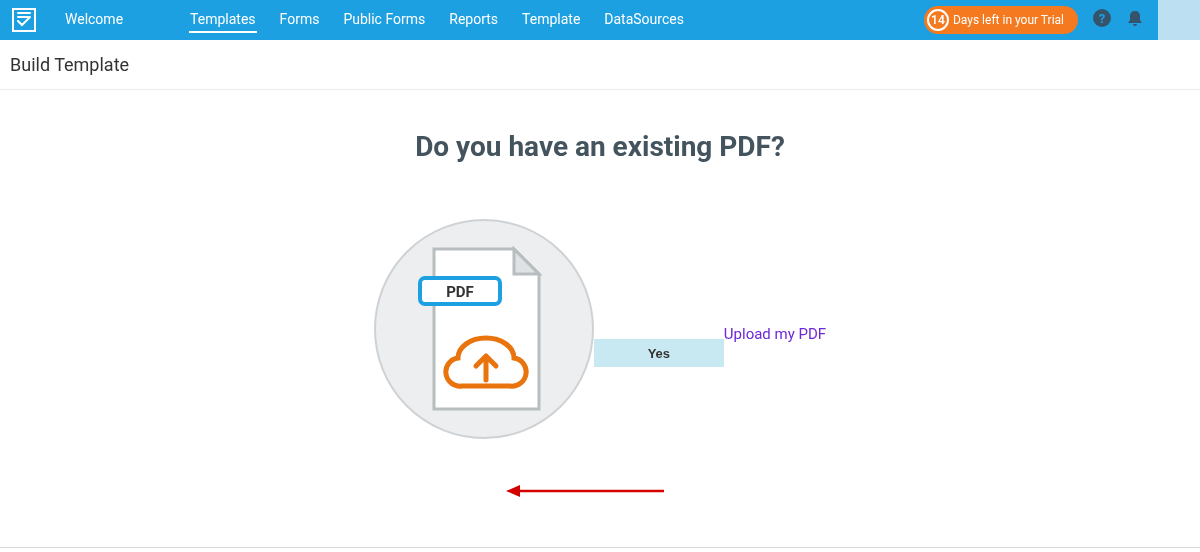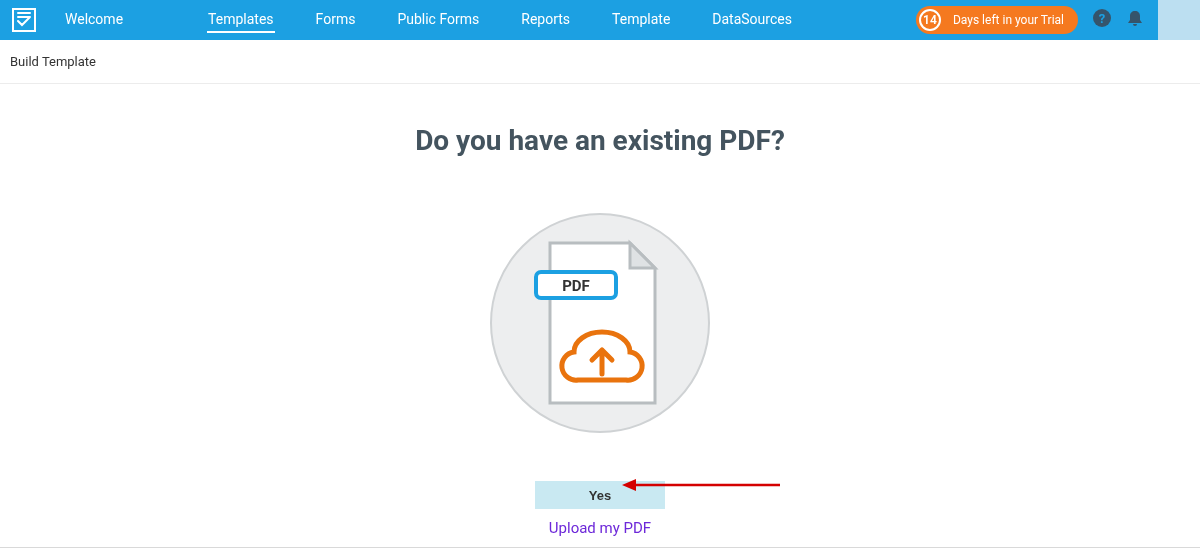--- a/index.html
+++ b/index.html
@@ -18,65 +18,65 @@
     align-items: center;
     padding: 0 12px;
     color: #fff;
   }
   .logo {
     width: 24px; height: 24px;
     border: 2px solid #fff;
     display: flex; align-items: center; justify-content: center;
     margin-right: 28px;
   }
-  .nav { display: flex; gap: 40px; }
+  .nav { display: flex; gap: 22px; }
   .nav-item {
     color: #fff; font-size: 14px; cursor: pointer; padding: 4px 1px;
   }
   .nav-item.active { border-bottom: 2px solid #fff; margin-left: 43px; }
   .spacer { flex: 1; }
   .trial-pill {
     background: #f5791f;
     color: #fff;
     border-radius: 16px;
     padding: 3px 14px 3px 3px;
     display: flex; align-items: center;
     font-size: 12px;
-    gap: 12px;
+    gap: 4px;
     cursor: pointer;
   }
   .trial-count {
     width: 22px; height: 22px; border-radius: 50%;
     border: 2px solid #fff; display: flex; align-items: center; justify-content: center;
     font-size: 12px; font-weight: 600;
   }
   .topbar-icon { color: #35546b; margin-left: 14px; cursor: pointer; }
   .right-stub {
     width: 42px; height: 40px; background: #bcdff1; margin-left: 14px; margin-right: -12px;
   }
   .subheader {
     padding: 14px 10px;
-    font-size: 13px;
+    font-size: 18px;
     color: #333;
     border-bottom: 1px solid #ececec;
   }
   .main-title {
     text-align: center;
     font-size: 28px;
     font-weight: 700;
     color: #44545f;
     margin-top: 40px;
   }
   .options-row {
     display: flex;
     justify-content: center;
     gap: 240px;
     margin-top: 56px;
   }
-  .option { display: flex; flex-direction: column; align-items: center; position: relative; }
+  .option { display: flex; flex-direction: row; align-items: center; position: relative; }
   .circle {
     width: 220px; height: 220px; border-radius: 50%;
     background: #edeeef; border: 2px solid #cfd2d4;
     display: flex; align-items: center; justify-content: center;
     cursor: pointer;
   }
   .option-btn {
     margin-top: 48px;
     background: #c9e9f2;
     color: #333;

